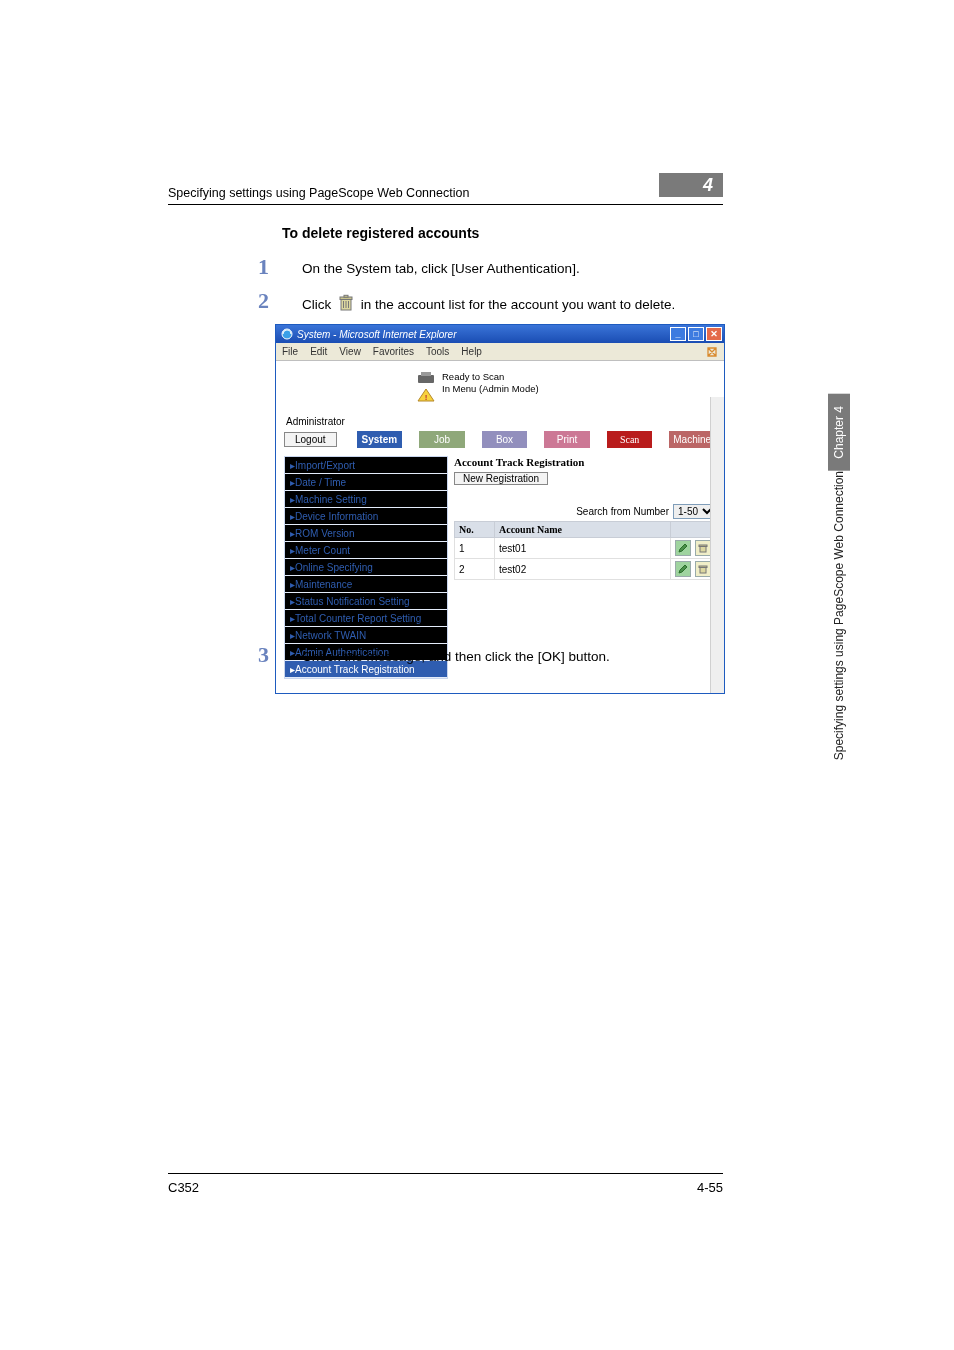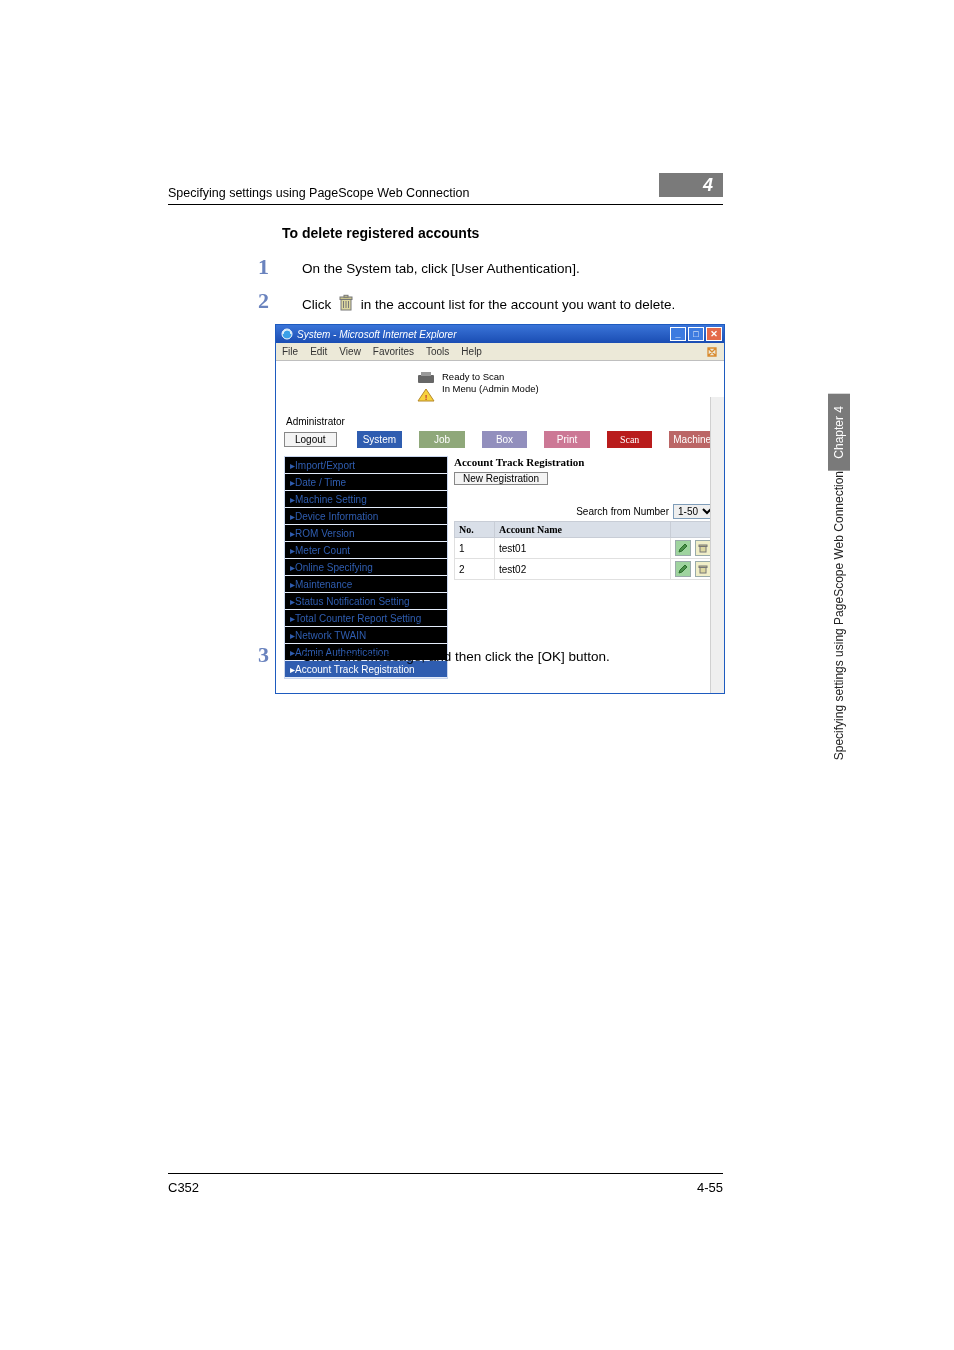--- a/index.html
+++ b/index.html
@@ -151,21 +151,21 @@
     font-size: 10px; padding: 1px 10px; margin-right: 4px;
   }
   .tab {
     flex: 1 1 0;
     font-size: 10px;
     color: #fff;
     padding: 3px 0;
     text-align: center;
     border-right: 1px solid #fff;
   }
-  .tab.sys { background: #2f5db0; font-weight: normal; }
+  .tab.sys { background: #2f5db0; font-weight: bold; }
   .tab.job { background: #8fa87a; }
   .tab.box { background: #928fbd; }
   .tab.print { background: #cc7895; }
   .tab.scan { background: #b91c1c; font-family: Liberation Serif, serif; }
   .tab.net { background: #bb6666; }
 
   .content-split { display: flex; margin-top: 8px; gap: 0; }
   .sidebar {
     width: 164px;
     border: 1px solid #c9d6ee;

